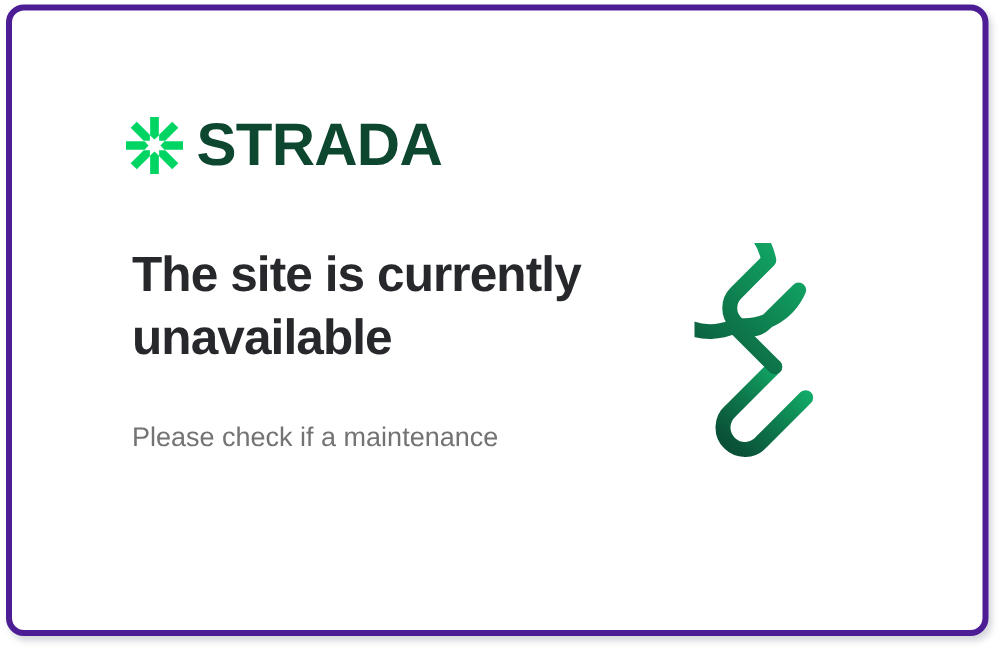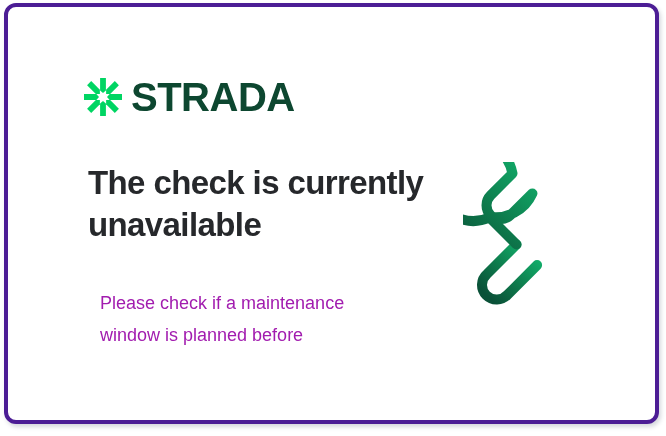--- a/index.html
+++ b/index.html
@@ -67,25 +67,25 @@
     font-weight: bold;
     letter-spacing: -0.6px;
     color: #26282b;
     font-family: "Liberation Sans", sans-serif;
   }
   .body-copy {
     position: absolute;
     left: 80px;
     top: 268px;
     width: 310px;
-    margin: 12px;
+    margin: 0;
     font-size: 18px;
     line-height: 32px;
     font-weight: normal;
-    color: #a21caf;
+    color: #737373;
     font-family: "Liberation Sans", sans-serif;
   }
   .body-copy .copy-line {
     display: block;
   }
 
   
   .wrench-illustration {
     position: absolute;
     left: 455px;
@@ -118,25 +118,24 @@
           <polygon points="3.1,7.2 7.2,3.1 15.9,11.8 15.9,15.9 11.8,15.9"></polygon>
           <polygon points="34.9,7.2 30.8,3.1 22.1,11.8 22.1,15.9 26.2,15.9"></polygon>
           <polygon points="3.1,30.8 7.2,34.9 15.9,26.2 15.9,22.1 11.8,22.1"></polygon>
           <polygon points="34.9,30.8 30.8,34.9 22.1,26.2 22.1,22.1 26.2,22.1"></polygon>
         </g>
       </svg>
     </span>
     <span class="brand-wordmark">STRADA</span>
   </div>
 
-  <h1 class="headline">The check is currently unavailable</h1>
+  <h1 class="headline">The site is currently unavailable</h1>
 
   <p class="body-copy">
     <span class="copy-line">Please check if a maintenance</span>
-    <span class="copy-line">window is planned before</span>
   </p>
 
   <div class="wrench-illustration">
     <svg viewBox="0 0 152 152" xmlns="http://www.w3.org/2000/svg" aria-hidden="true">
       <defs>
         <linearGradient id="wrenchGradient" x1="0.12" y1="0.95" x2="0.92" y2="0.10">
           <stop offset="0%" stop-color="#0a5138"></stop>
           <stop offset="45%" stop-color="#0e7a4c"></stop>
           <stop offset="100%" stop-color="#12b16c"></stop>
         </linearGradient>

